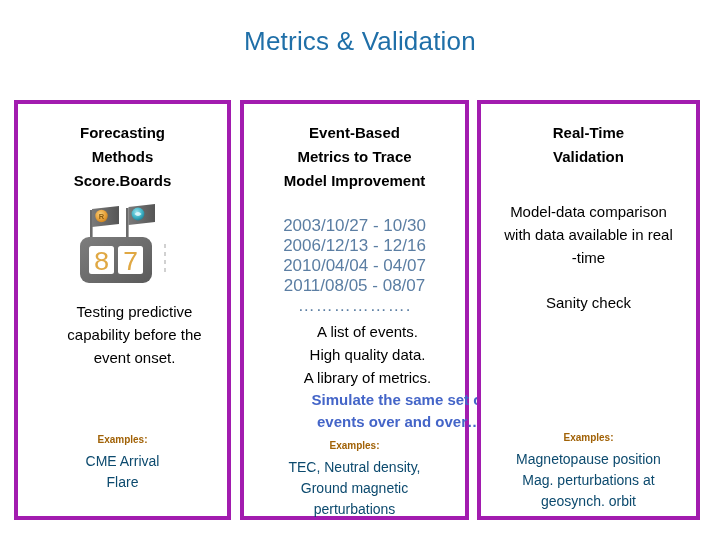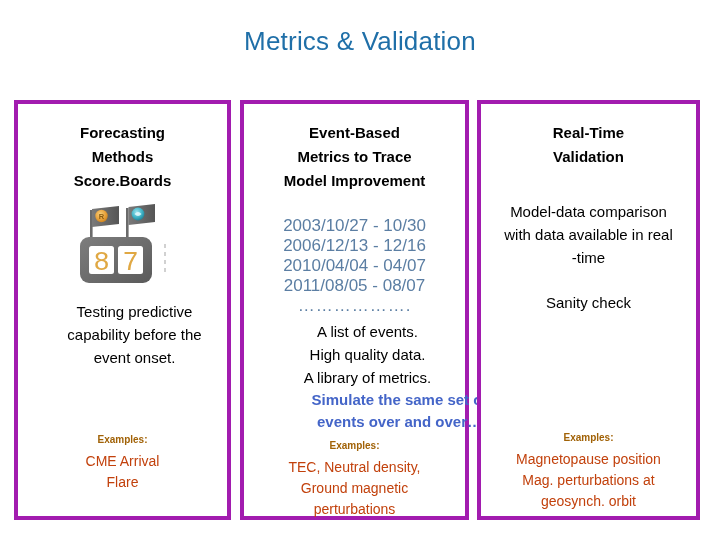--- a/index.html
+++ b/index.html
@@ -94,21 +94,21 @@
     margin-left: 45px;
   }
   .examples-label {
     font-size: 10px;
     font-weight: bold;
     color: #a16207;
     line-height: 22px;
   }
   .examples-list {
     font-size: 14px;
-    color: #c2410c;
+    color: #0c4a6e;
     line-height: 21px;
   }
 
   
   #c1-sub      { position:absolute; left:12px; top:196px; width:100%; }
   #c1-examples { position:absolute; left:0; top:325px; width:100%; }
 
   
   #c2-dates    { position:absolute; left:0; top:112px; width:100%; }
   #c2-lines    { position:absolute; left:0; top:216px; width:100%;margin-left:13px; }

